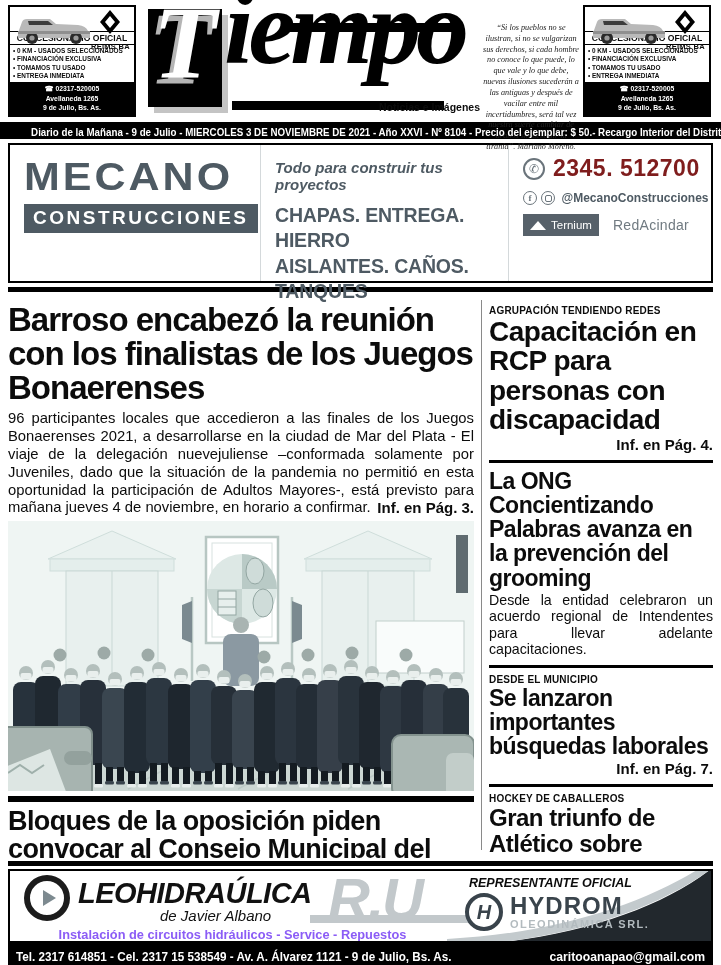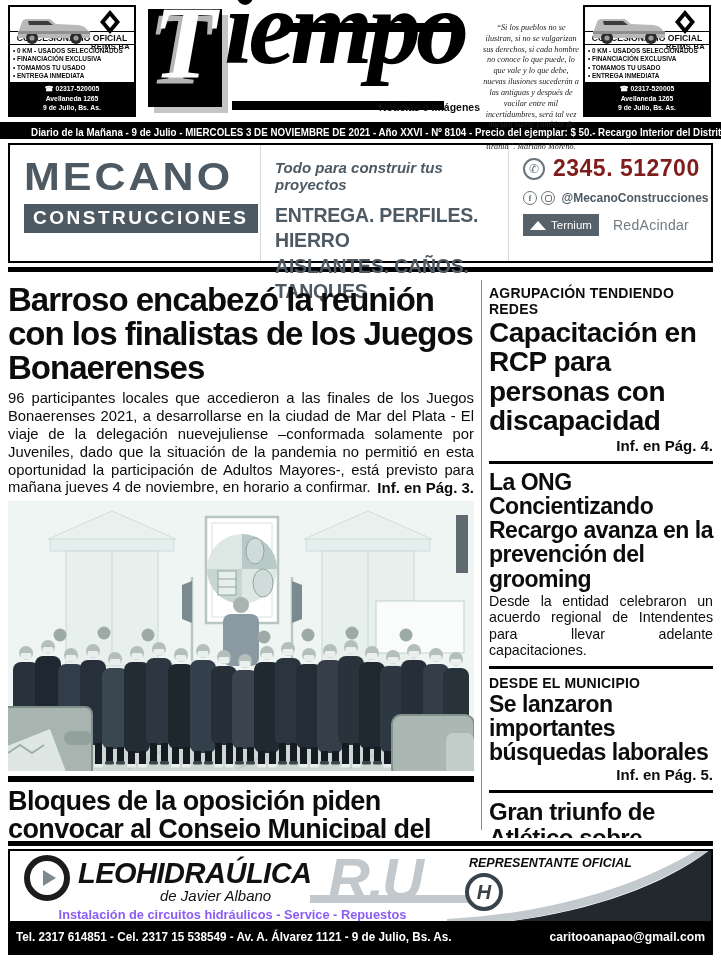--- a/index.html
+++ b/index.html
@@ -33,21 +33,21 @@
   .mast-tagline { position:absolute; right:0px; top:96px; font-size:10.5px; font-weight:bold; }
 
   .quote { width:98px; flex:none; margin-left:2px; padding-top:18px; font-family:"Liberation Serif", serif; font-style:italic; font-size:8.2px; line-height:1.32; text-align:center; color:#222; }
   .topbar .reims-ad.right { margin-left:3px; }
 
   
   .dateline { height:17px; background:#000; color:#fff; text-align:center; overflow:hidden; white-space:nowrap; }
   .dateline span { display:inline-block; font-size:10.5px; font-weight:bold; line-height:17px; transform:scaleX(.93); transform-origin:center; }
 
   
-  .mecano { display:flex; margin:4px 8px 0 8px; height:120px; border:2px solid #000; background:#fff; }
+  .mecano { display:flex; margin:4px 8px 0 8px; height:140px; border:2px solid #000; background:#fff; }
   .mec-left { width:250px; flex:none; padding:12px 0 0 14px; }
   .mec-brand { font-size:43px; font-weight:bold; letter-spacing:3px; color:#4e5a63; line-height:1; transform:scaleY(.92); transform-origin:top left; }
   .mec-brand-sub { display:inline-block; background:#4e5a63; color:#fff; font-size:19px; font-weight:bold; letter-spacing:2.5px; padding:3px 9px 4px 9px; margin-top:4px; }
   .mec-center { width:248px; flex:none; border-left:1px solid #d4d9db; padding:14px 0 0 14px; }
   .mec-tagline { font-style:italic; font-weight:bold; font-size:15px; color:#4e5a63; margin-bottom:10px; }
   .mec-products { font-size:19.5px; font-weight:bold; color:#4e5a63; line-height:1.3; letter-spacing:-.2px; }
   .mec-right { flex:1; border-left:1px solid #d4d9db; padding:10px 0 0 14px; }
   .mec-row { display:flex; align-items:center; margin-bottom:7px; }
   .circle-icon { width:22px; height:22px; border:2px solid #6a747b; border-radius:50%; display:flex; align-items:center; justify-content:center; color:#6a747b; font-size:12px; flex:none; }
   .circle-icon.sm { width:14px; height:14px; border-width:1.5px; font-size:9px; font-family:"Liberation Serif", serif; font-weight:bold; }
@@ -62,21 +62,21 @@
 
   
   .content { display:flex; padding:8px 8px; height:566px; overflow:hidden; }
   .col-left { width:474px; flex:none; border-right:1px solid #8a8a8a; padding-right:7px; padding-top:3px; }
   .col-left h1 { font-size:33px; line-height:1.03; letter-spacing:-1px; margin-bottom:5px; }
   .lede { font-size:14.8px; line-height:1.21; text-align:justify; }
   .inf { font-weight:bold; }
   .lede .inf { float:right; font-size:15px; }
   .photo-wrap { margin-top:4px; width:466px; height:270px; overflow:hidden; }
   .photo-bar { height:6px; background:#000; margin:5px 0 5px 0; }
-  .kicker { font-size:14px; font-weight:bold; letter-spacing:.2px; }
+  .kicker { font-size:10px; font-weight:bold; letter-spacing:.2px; }
   .col-left h2 { font-size:27px; line-height:1.04; letter-spacing:-.6px; margin-top:2px; }
   .inf-line { display:block; text-align:right; font-size:15px; font-weight:bold; margin-top:1px; }
 
   .col-right { flex:1; padding-left:7px; padding-top:5px; }
   .col-right .story h3 { line-height:1.05; letter-spacing:-.5px; margin-top:1px; }
   .story.s1 h3 { font-size:28px; }
   .story.s2 h3 { font-size:23px; }
   .story.s3 h3 { font-size:23px; }
   .story.s4 h3 { font-size:24px; line-height:1.07; }
   .story .body { font-size:14.2px; line-height:1.16; text-align:justify; margin-top:2px; }
@@ -194,21 +194,21 @@
   </div>
 
   <section class="mecano">
     <div class="mec-left">
       <div class="mec-brand">MECANO</div>
       <div class="mec-brand-sub">CONSTRUCCIONES</div>
     </div>
     <div class="mec-center">
       <div class="mec-tagline">Todo para construir tus proyectos</div>
       <div class="mec-products">
-        <div>ENTREGA. PERFILES. HIERRO</div>
+        <div>CHAPAS. ENTREGA. HIERRO</div>
         <div>AISLANTES. CAÑOS. TANQUES</div>
       </div>
     </div>
     <div class="mec-right">
       <div class="mec-row">
         <span class="circle-icon">✆</span>
         <span class="mec-phone">2345. 512700</span>
       </div>
       <div class="mec-row">
         <span class="circle-icon sm">f</span>&nbsp;
@@ -467,33 +467,34 @@
     <aside class="col-right">
 
       <div class="story s1">
         <div class="kicker">AGRUPACIÓN TENDIENDO REDES</div>
         <h3>Capacitación en RCP para personas con discapacidad</h3>
         <span class="inf-line">Inf. en Pág. 4.</span>
       </div>
       <div class="sep"></div>
 
       <div class="story s2">
-        <h3>La ONG Concientizando Recargo avanza en la prevención del grooming</h3>
+        <h3>La ONG Concientizando Palabras avanza en la prevención del grooming</h3>
         <p class="body">Desde la entidad celebraron un acuerdo regional de Intendentes para llevar adelante capacitaciones.</p>
       </div>
       <div class="sep"></div>
 
       <div class="story s3">
         <div class="kicker">DESDE EL MUNICIPIO</div>
         <h3>Se lanzaron importantes búsquedas laborales</h3>
-        <span class="inf-line">Inf. en Pág. 5.</span>
+        <span class="inf-line">Inf. en Pág. 7.</span>
       </div>
       <div class="sep"></div>
 
       <div class="story s4">
+        <div class="kicker">HOCKEY DE CABALLEROS</div>
         <h3>Gran triunfo de Atlético sobre Saladillo y se ubica primero en las posiciones</h3>
 
       </div>
 
     </aside>
   </main>
 
   <div class="bottom-rule"></div>
 
   <footer class="bottom-ad">
@@ -513,20 +514,24 @@
         <div>Instalación de circuitos hidráulicos - Service - Repuestos</div>
         <div>Reparación de direcciones de camiones, camionetas y utilitarios</div>
         <div>Alineación - Balanceo y Tren delantero</div>
       </div>
     </div>
 
     <div class="bt-right">
       <div class="rep-label">REPRESENTANTE OFICIAL</div>
       <div class="hydrom-row">
         <span class="hydrom-circle">H</span>
+        <span class="hydrom-text">
+          <div class="hydrom-brand">HYDROM</div>
+          <div class="hydrom-sub">OLEODINÁMICA SRL.</div>
+        </span>
       </div>
       <svg class="swoosh" width="264" height="88" viewBox="0 0 264 88">
         <path d="M264,0 C210,42 120,72 0,78 L0,88 L264,88 Z" fill="#22282d"></path>
         <path d="M264,-8 C205,32 115,64 0,70 L0,78 C120,72 210,40 264,0 Z" fill="#c3cacd"></path>
       </svg>
     </div>
 
     <div class="ad-contact-bar">
       <span class="tel">Tel. 2317 614851 - Cel. 2317 15 538549  - Av. A. Álvarez 1121 - 9 de Julio, Bs. As.</span>
       <span class="mail">caritooanapao@gmail.com</span>

